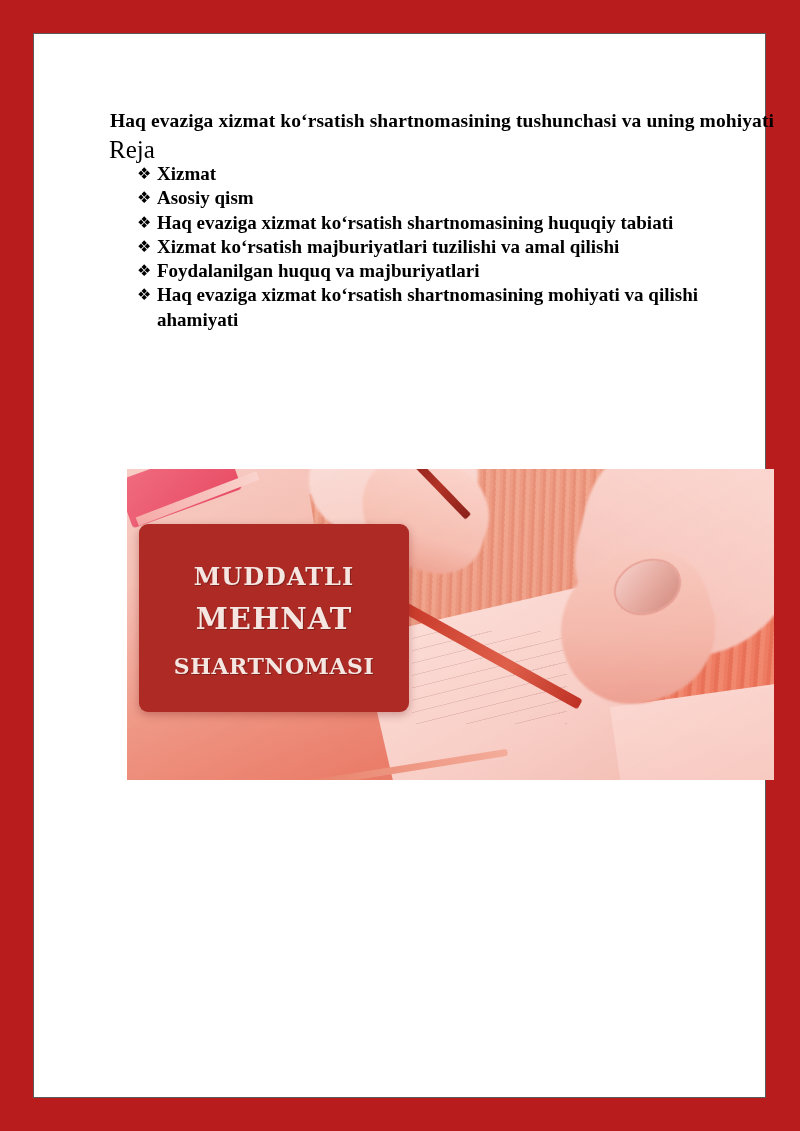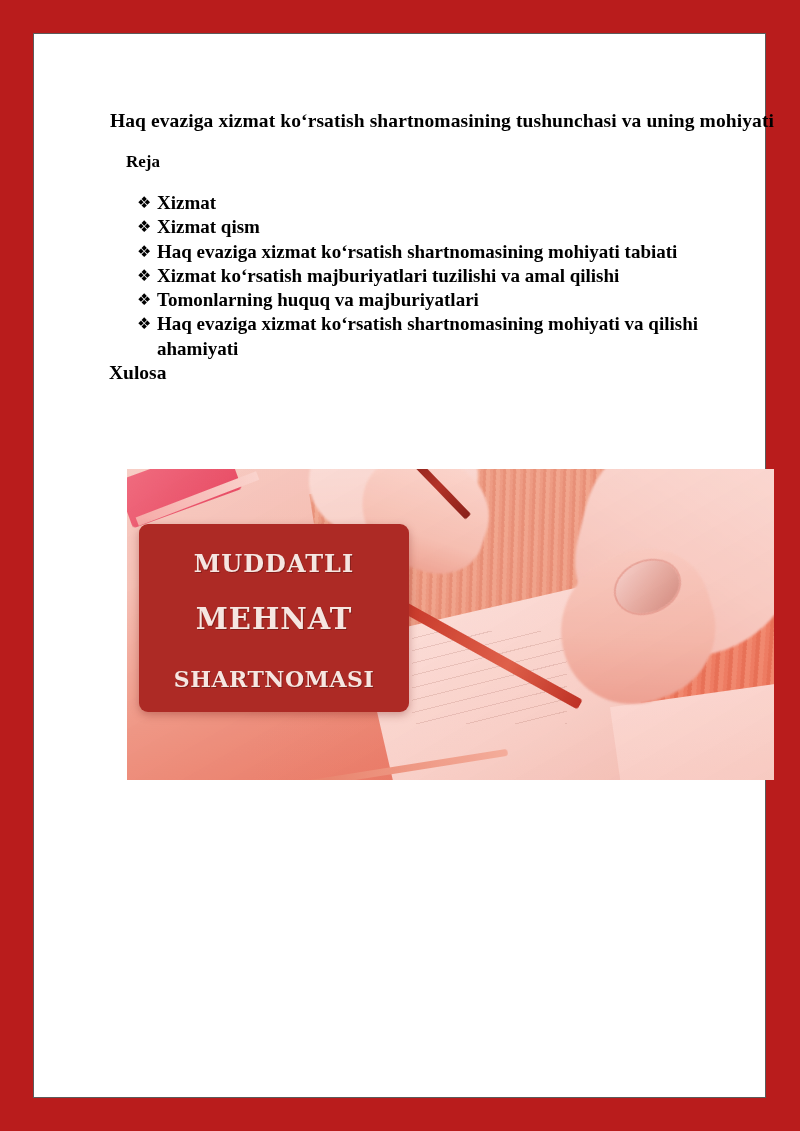--- a/index.html
+++ b/index.html
@@ -47,25 +47,25 @@
     font-weight: bold;
     line-height: 25px;
     color: #000000;
     text-align: justify;
     text-align-last: center;
     margin: 0 0 5px 0;
     letter-spacing: 0.1px;
   }
 
   .lead-line {
-    font-size: 17px;
-    font-weight: bold;
+    font-size: 25px;
+    font-weight: normal;
     line-height: 24px;
     color: #000000;
-    margin: 17px;
+    margin: 0;
     white-space: pre;
   }
 
   ul.plan {
     list-style: none;
     margin: 0;
     padding: 0;
   }
   ul.plan li {
     position: relative;
@@ -246,21 +246,20 @@
     width: 270px;
     height: 188px;
     background: #ad2a25;
     border-radius: 9px;
     box-shadow: 0 3px 9px rgba(120,30,25,.35);
     display: flex;
     flex-direction: column;
     align-items: center;
     justify-content: center;
     overflow: hidden;
-    gap: 13px;
   }
   #photo-card .card-line {
     color: #f6e6e1;
     font-family: "DejaVu Serif", "Liberation Serif", serif;
     font-weight: bold;
     font-variant: small-caps;
     text-transform: lowercase;
     letter-spacing: 1px;
     line-height: 1.02;
     text-shadow: 1px 1px 0 rgba(90,20,18,.5);
@@ -282,41 +281,40 @@
 
       <p class="lead-line">Reja</p>
 
       <ul class="plan">
         <li>
           <span class="bullet">❖</span>
           <span class="li-text">Xizmat</span>
         </li>
         <li>
           <span class="bullet">❖</span>
-          <span class="li-text">Xizmat qism</span>
-        </li>
-        <li>
-          <span class="bullet">❖</span>
-          <span class="li-text">Haq evaziga xizmat ko‘rsatish shartnomasining mohiyati tabiati</span>
+          <span class="li-text">Asosiy qism</span>
+        </li>
+        <li>
+          <span class="bullet">❖</span>
+          <span class="li-text">Haq evaziga xizmat ko‘rsatish shartnomasining huquqiy tabiati</span>
         </li>
         <li>
           <span class="bullet">❖</span>
           <span class="li-text">Xizmat ko‘rsatish majburiyatlari tuzilishi va amal qilishi</span>
         </li>
         <li>
           <span class="bullet">❖</span>
-          <span class="li-text">Tomonlarning huquq va majburiyatlari</span>
+          <span class="li-text">Foydalanilgan huquq va majburiyatlari</span>
         </li>
         <li>
           <span class="bullet">❖</span>
           <span class="li-text">Haq evaziga xizmat ko‘rsatish shartnomasining mohiyati va qilishi ahamiyati</span>
         </li>
       </ul>
 
-      <p class="tail-line">Xulosa</p>
 
 
     </div>
 
     <div id="photo-figure">
       <div id="photo-canvas">
         <div class="ph-layer ph-bg"></div>
         <div class="ph-layer ph-wood"></div>
         <div class="ph-layer ph-wood2"></div>
         <div class="ph-layer ph-sleeve"></div>

